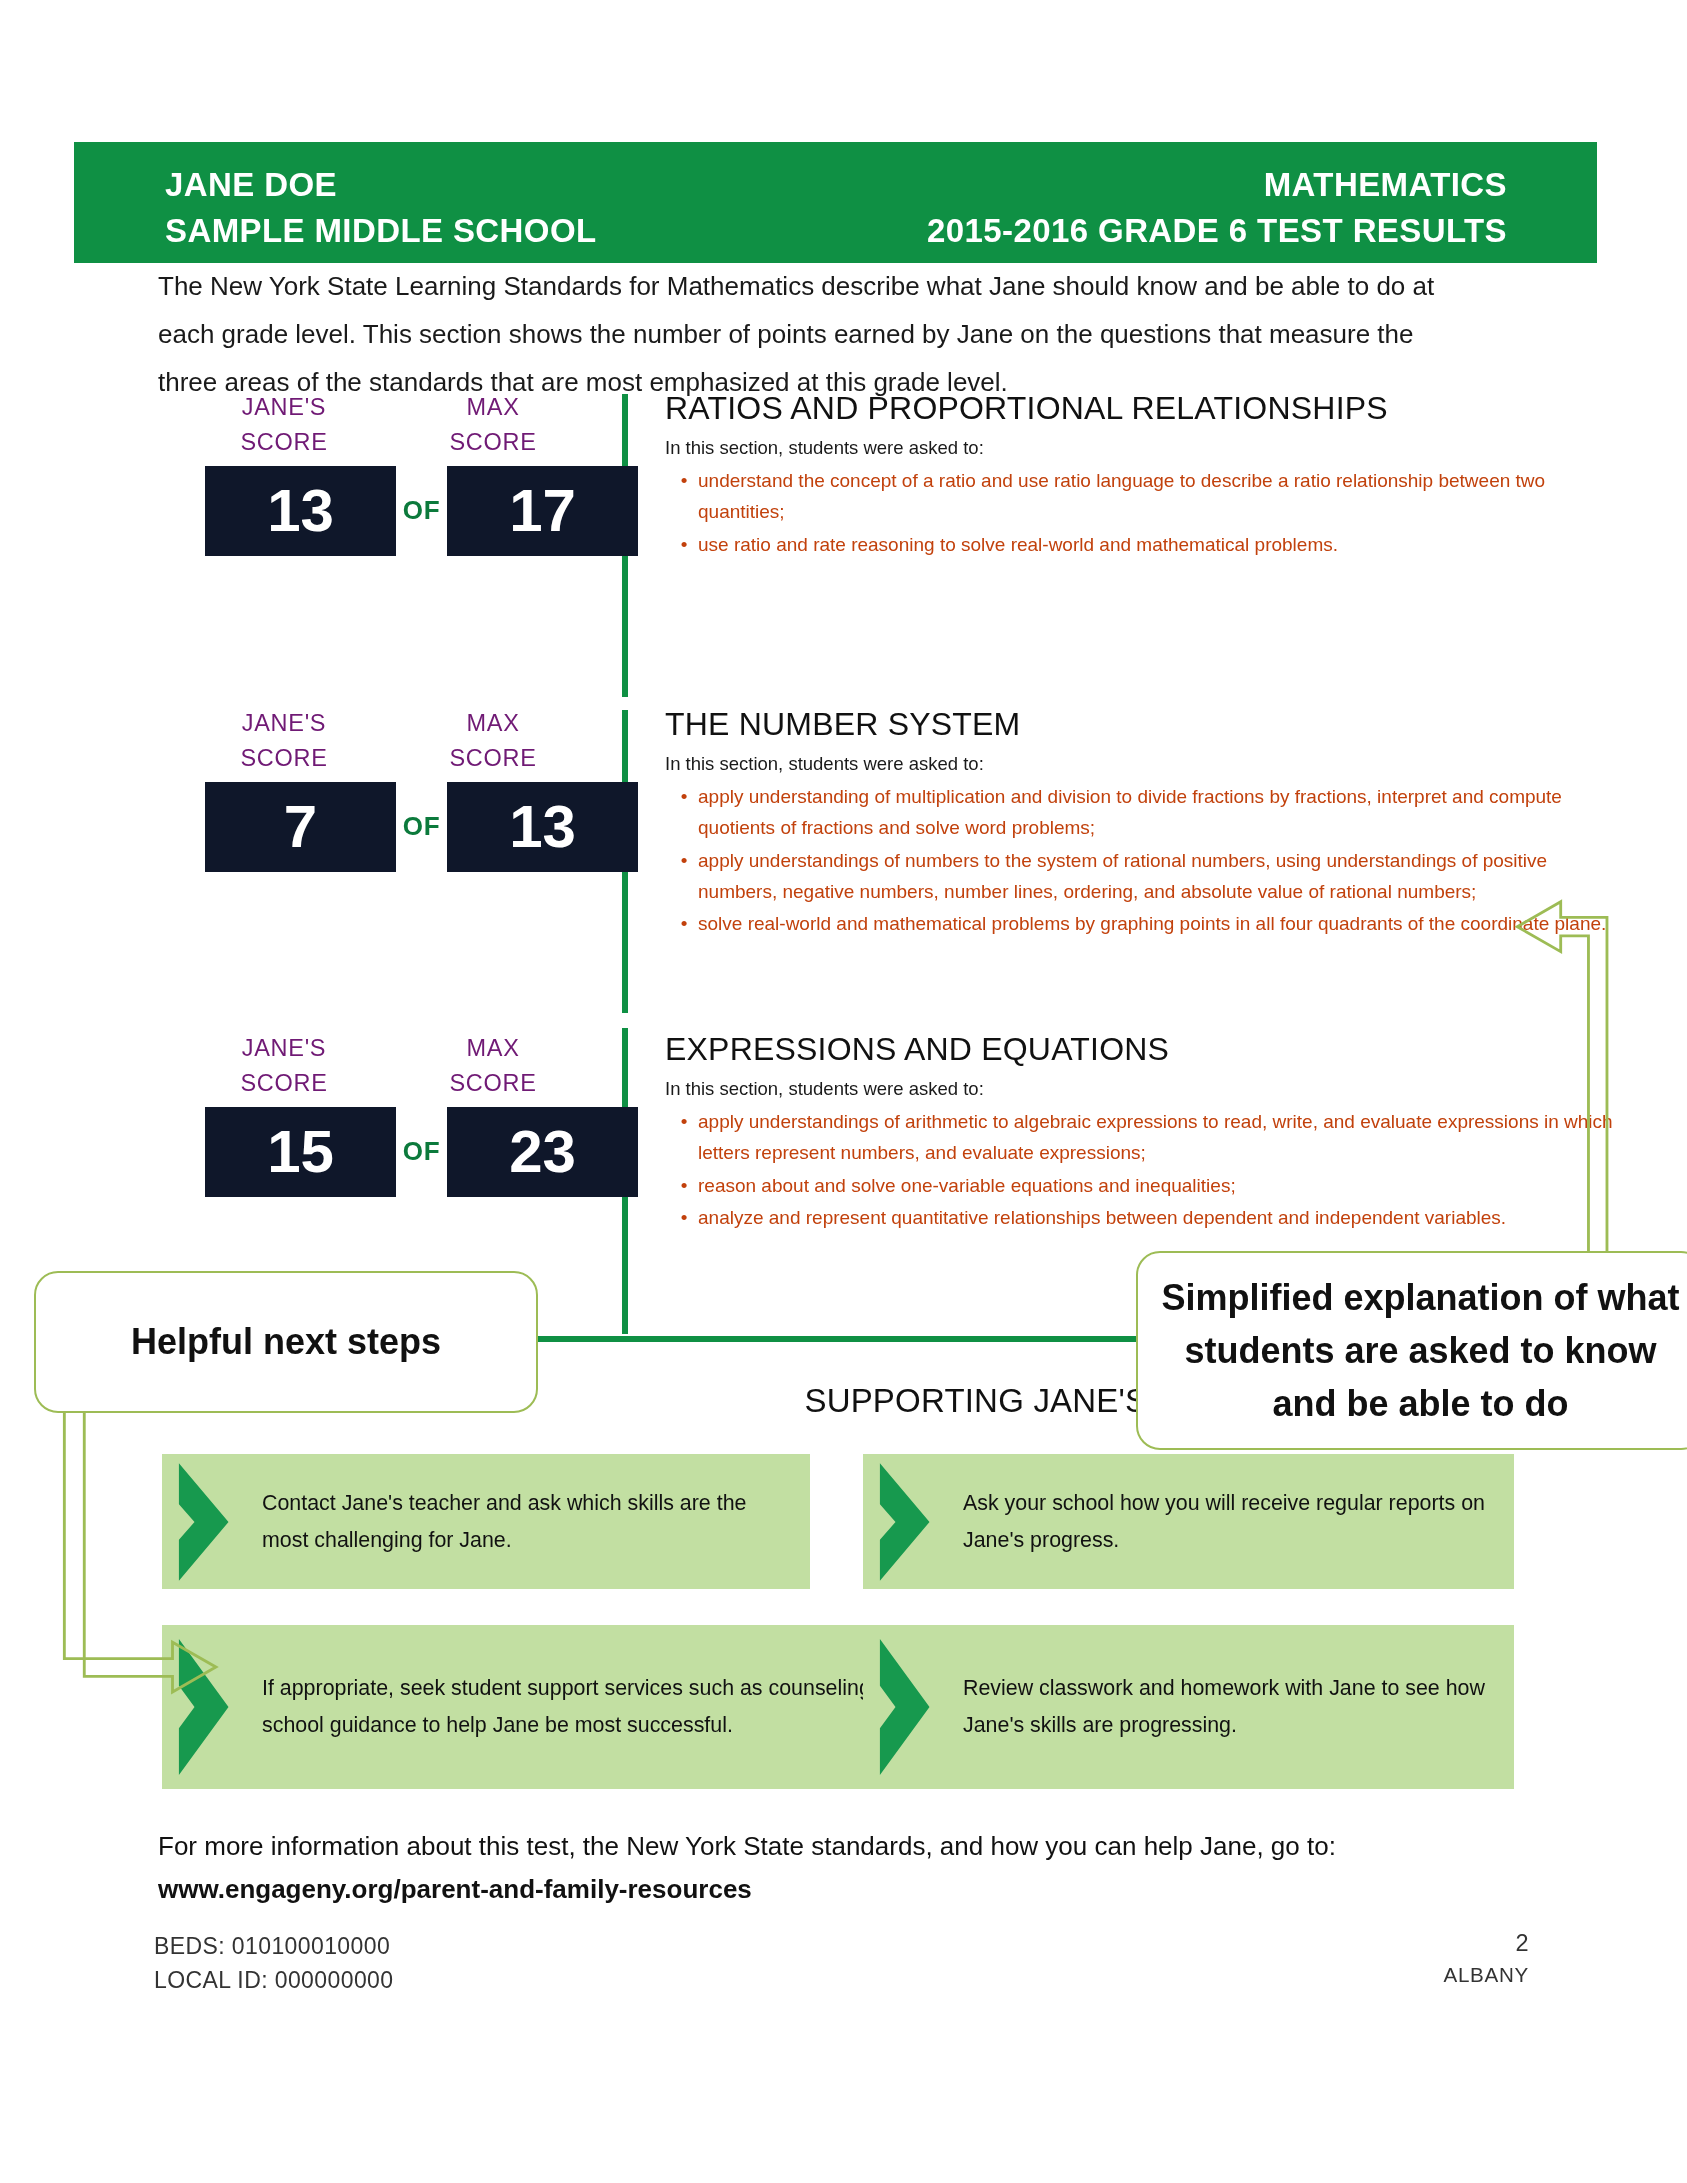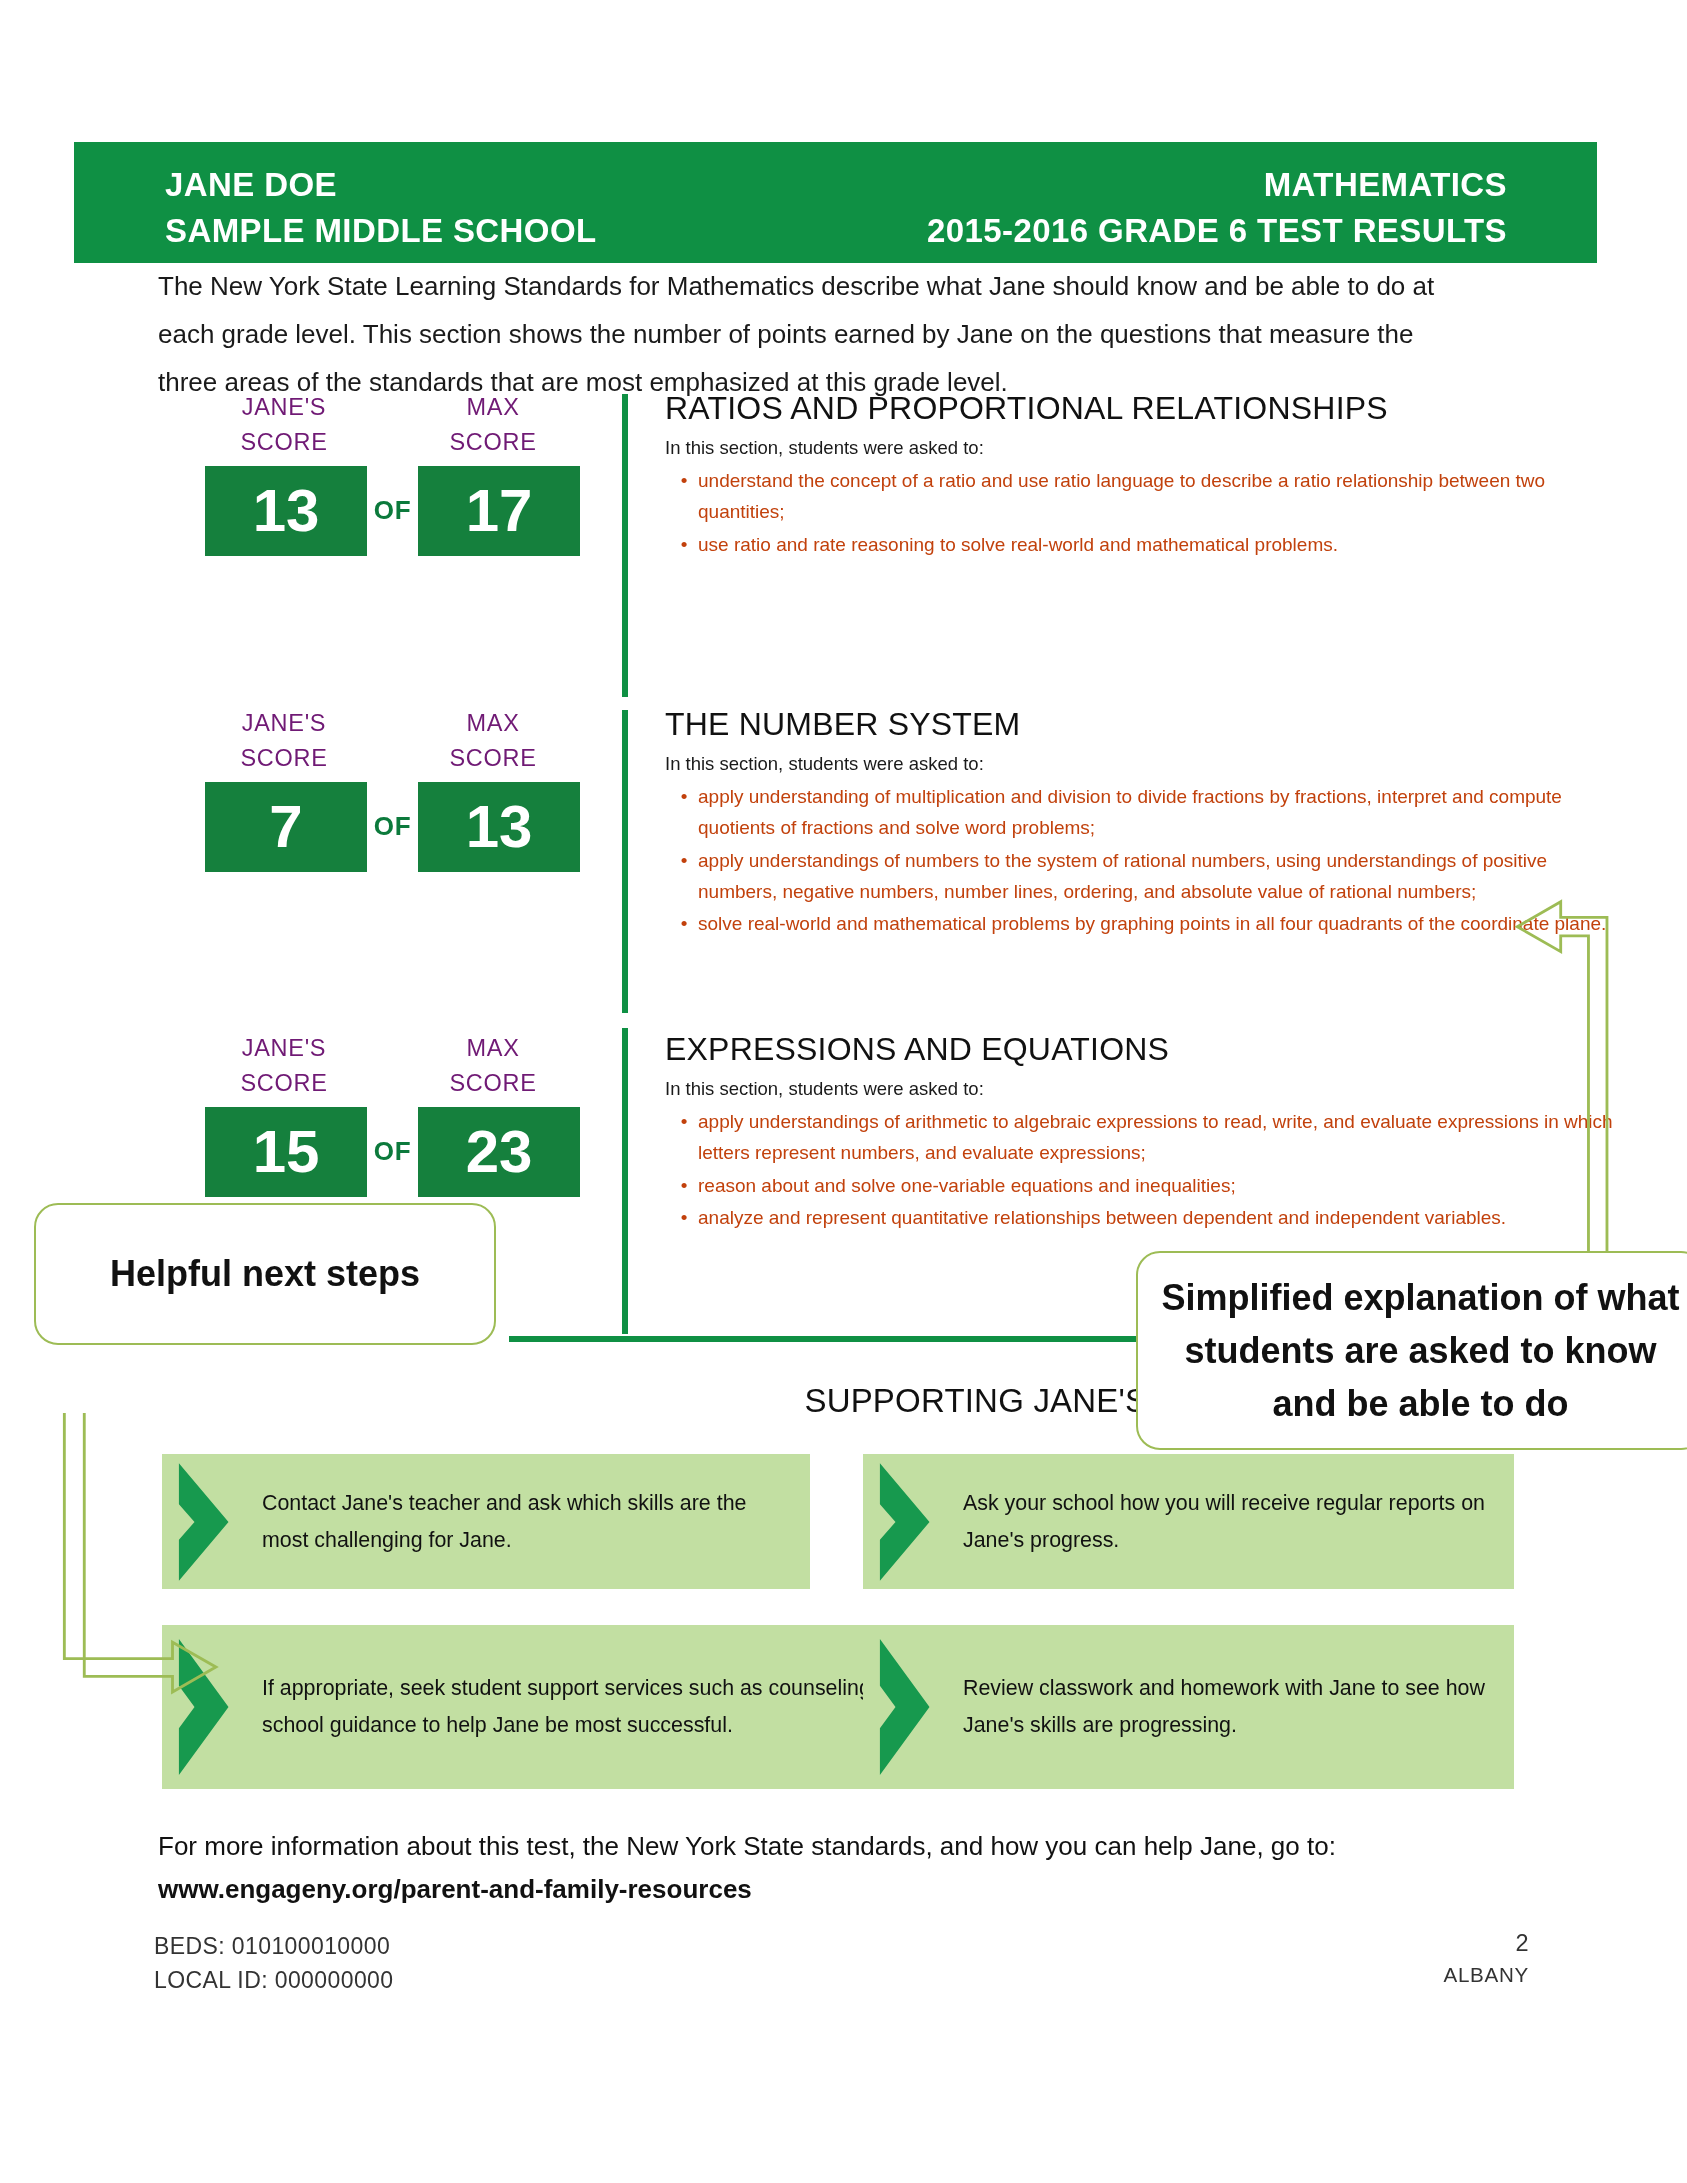--- a/index.html
+++ b/index.html
@@ -36,21 +36,21 @@
   }
   .scorebox-wrap{position:absolute;}
   .sb-labels{display:flex;}
   .sb-lab{
     width:158px;text-align:center;color:#701a75;
     font-size:23.5px;line-height:35px;letter-spacing:0.7px;
   }
   .sb-lab .l2{display:block;}
   .sb-boxes{display:flex;align-items:center;margin-top:5.7px;}
   .sb-sq{
-    width:162px;height:90px;background:#15803d;
+    width:191px;height:90px;background:#0f172a;
     display:flex;align-items:center;justify-content:center;
     color:#ffffff;font-size:60px;font-weight:bold;line-height:1;
   }
   .sb-of{
     width:51px;text-align:center;color:#0c7a3c;
     font-size:26px;font-weight:bold;letter-spacing:0.7px;
   }
 
   .sec-body{position:absolute;left:665px;right:64px;}
   .sec-title{
@@ -111,21 +111,21 @@
 
   
   .callout{
     position:absolute;background:#ffffff;border:2.1px solid #9dbc55;
     border-radius:24px;display:flex;align-items:center;justify-content:center;
     box-sizing:border-box;z-index:40;
   }
   .callout .ctxt{
     text-align:center;font-weight:bold;color:#111111;
   }
-  #callout-left{left:34px;top:1203px;width:462px;height:142px;}
+  #callout-left{left:34px;top:1271px;width:504px;height:142px;}
   #callout-left .ctxt{font-size:36px;line-height:46px;}
   #callout-right{left:1096px;top:1251px;width:569px;height:199px;margin-left:40px;}
   #callout-right .ctxt{font-size:36px;line-height:53px;padding:0 11.4px;}
 
   .arrow-svg{position:absolute;z-index:30;}
 </style>
 </head>
 <body>
 
 <div class="page">

